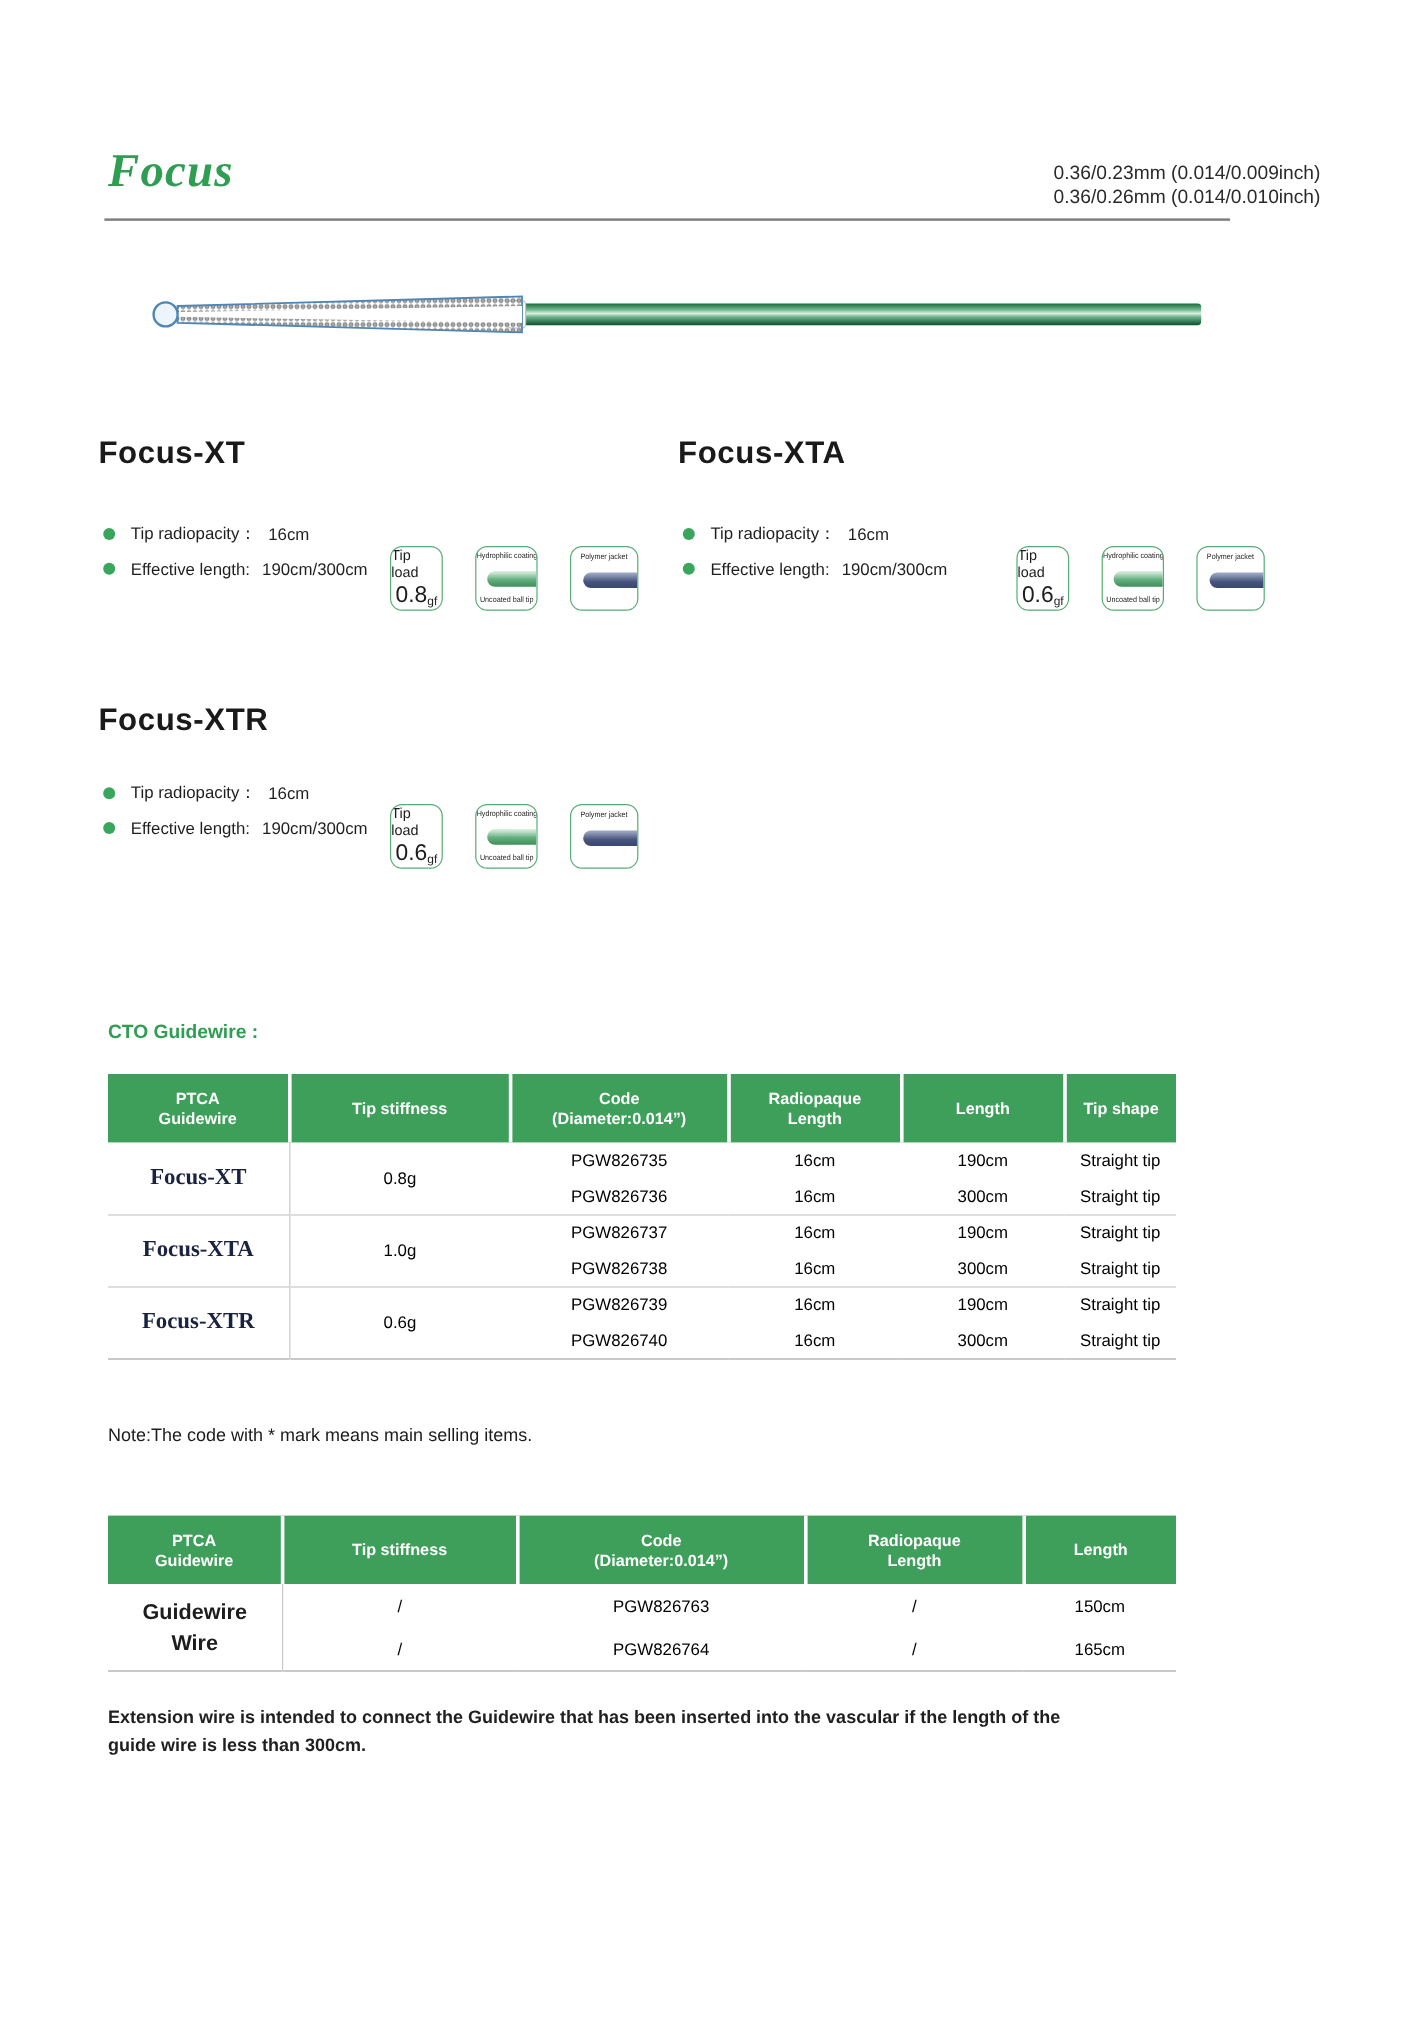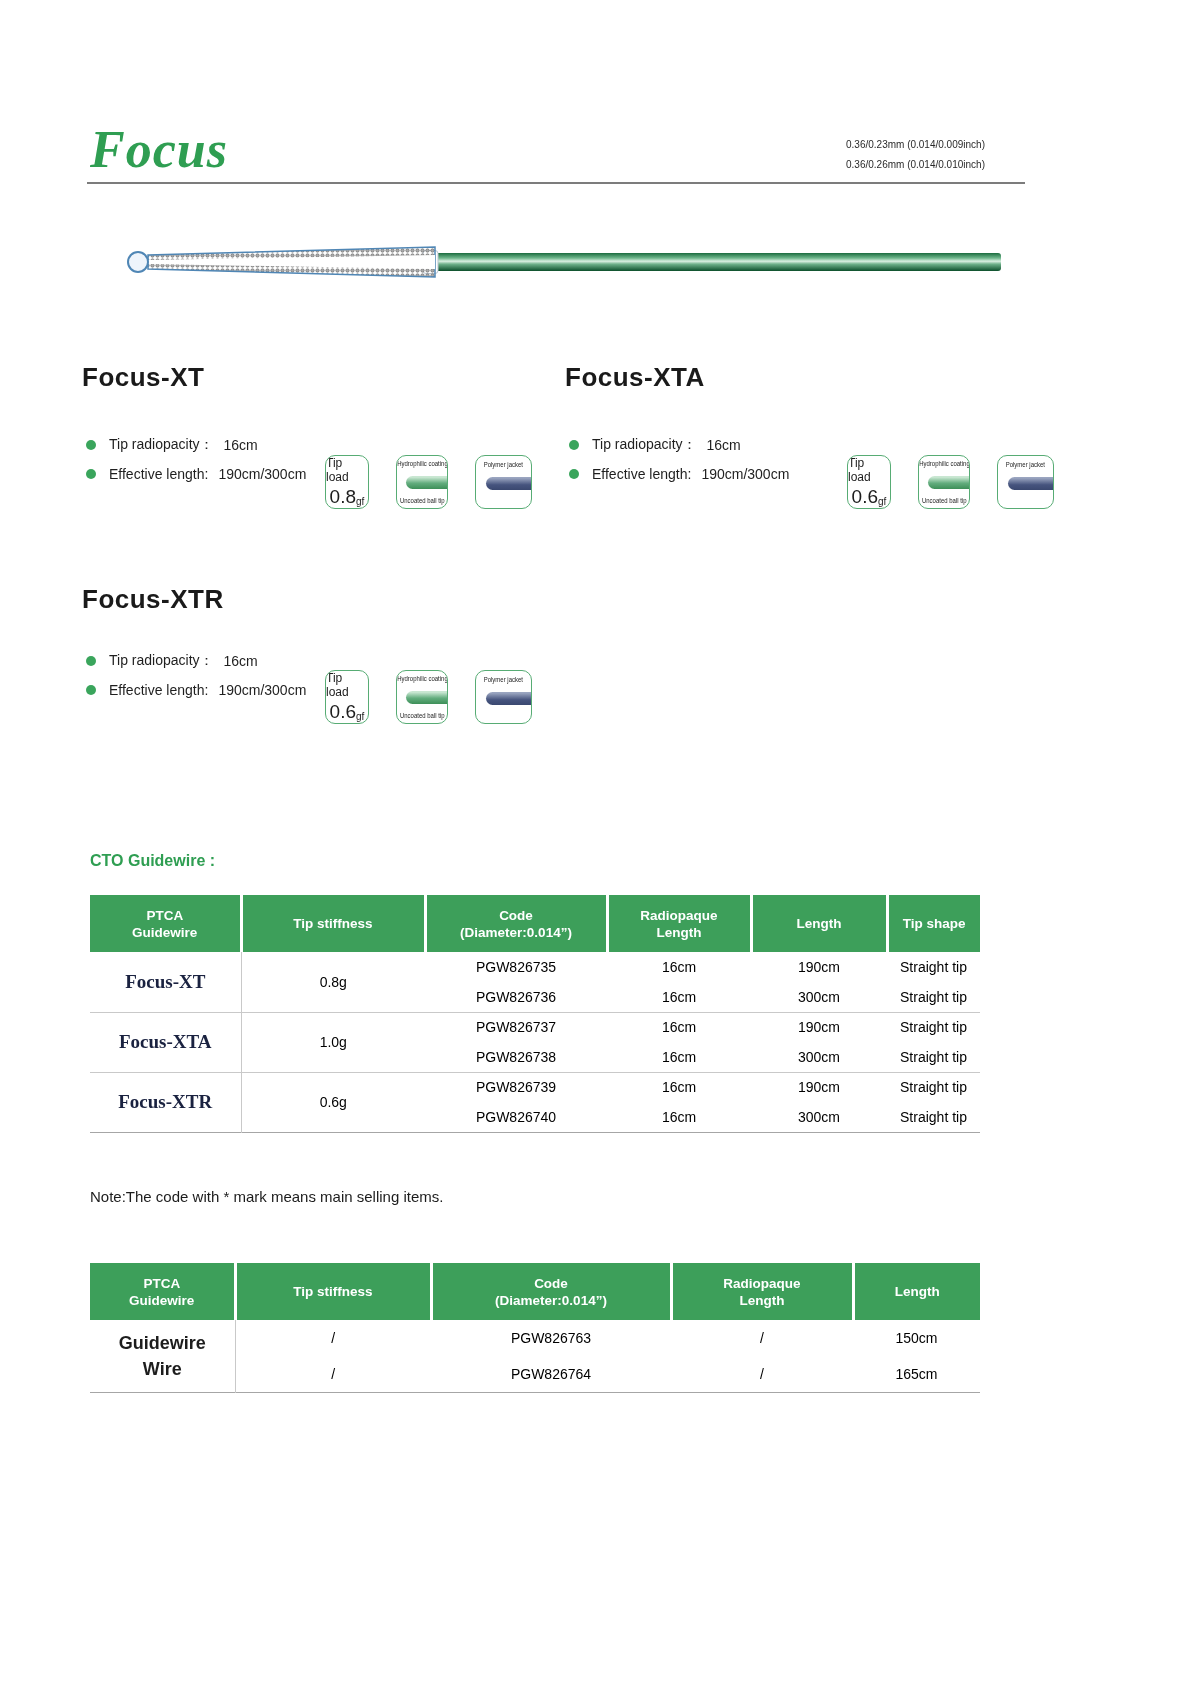--- a/index.html
+++ b/index.html
@@ -1,22 +1,22 @@
 <!DOCTYPE html>
 <html><head>
 <meta charset="utf-8">
 <style>
   html,body{margin:0;padding:0;background:#ffffff;}
   .page{position:relative;width:1183px;height:1691px;background:#fff;overflow:hidden;
         font-family:"Liberation Sans",sans-serif;color:#222;}
 
   
   .logo{position:absolute;left:90px;top:120px;font-family:"Liberation Serif",serif;
-        font-style:italic;font-weight:bold;font-size:52px;color:#2f9e52;letter-spacing:1px;}
-  .specs{position:absolute;left:846px;top:135px;font-size:10px;line-height:20px;color:#2a2a2a;}
+        font-style:italic;font-weight:bold;font-size:39px;color:#2f9e52;letter-spacing:1px;}
+  .specs{position:absolute;left:878px;top:135px;font-size:16px;line-height:20px;color:#2a2a2a;}
   .header-rule{position:absolute;left:87px;top:182px;width:938px;height:2px;background:#7c7c7c;}
 
   
   .wire{position:absolute;left:105px;top:228px;}
 
   
   .sec-title{position:absolute;font-size:26px;font-weight:bold;color:#1a1a1a;letter-spacing:.5px;}
   .bullets{position:absolute;}
   .bullet{display:flex;align-items:center;height:29px;font-size:14px;color:#1f1f1f;}
   .dot{width:10px;height:10px;border-radius:50%;background:#3aa55c;margin-right:13px;flex:none;}
@@ -307,14 +307,15 @@
       </tr>
       <tr>
         <td>/</td>
         <td>PGW826764</td>
         <td>/</td>
         <td>165cm</td>
       </tr>
     </tbody>
   </table>
 
+  <div class="footer">Extension wire is intended to connect the Guidewire that has been inserted into the vascular if the length of the guide wire is less than 300cm.</div>
 
 </div>
 
 </body></html>

